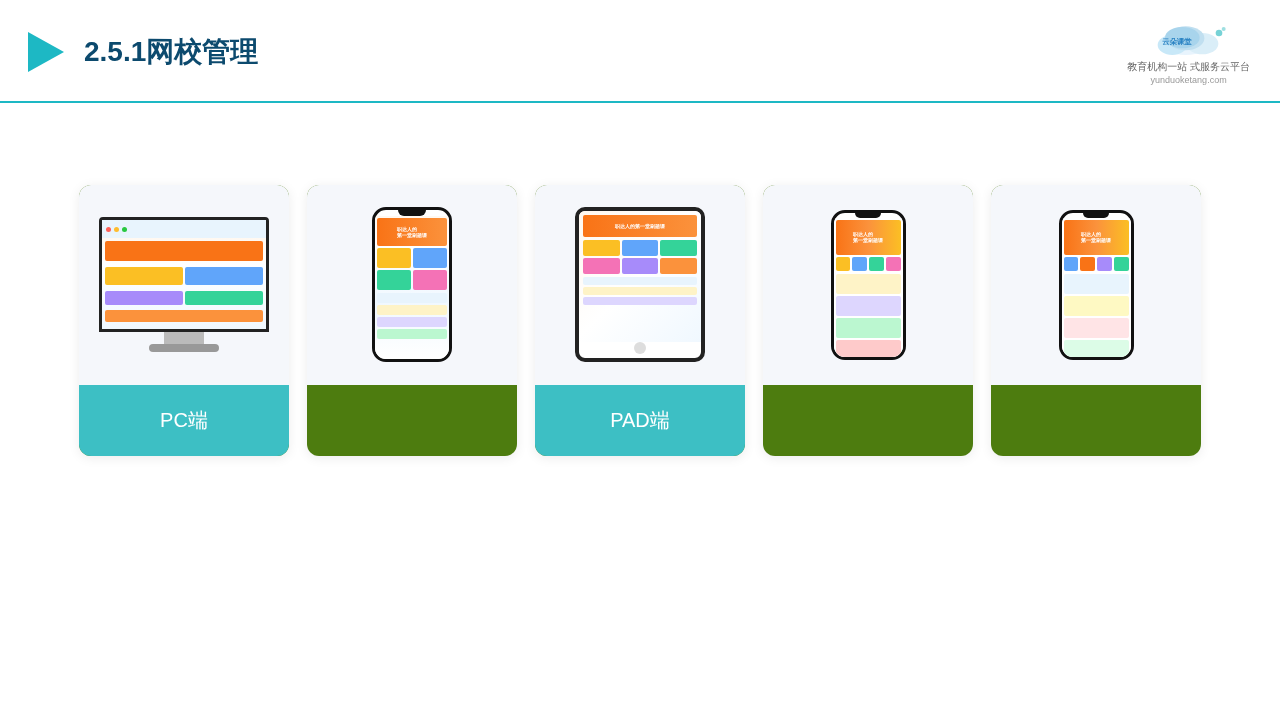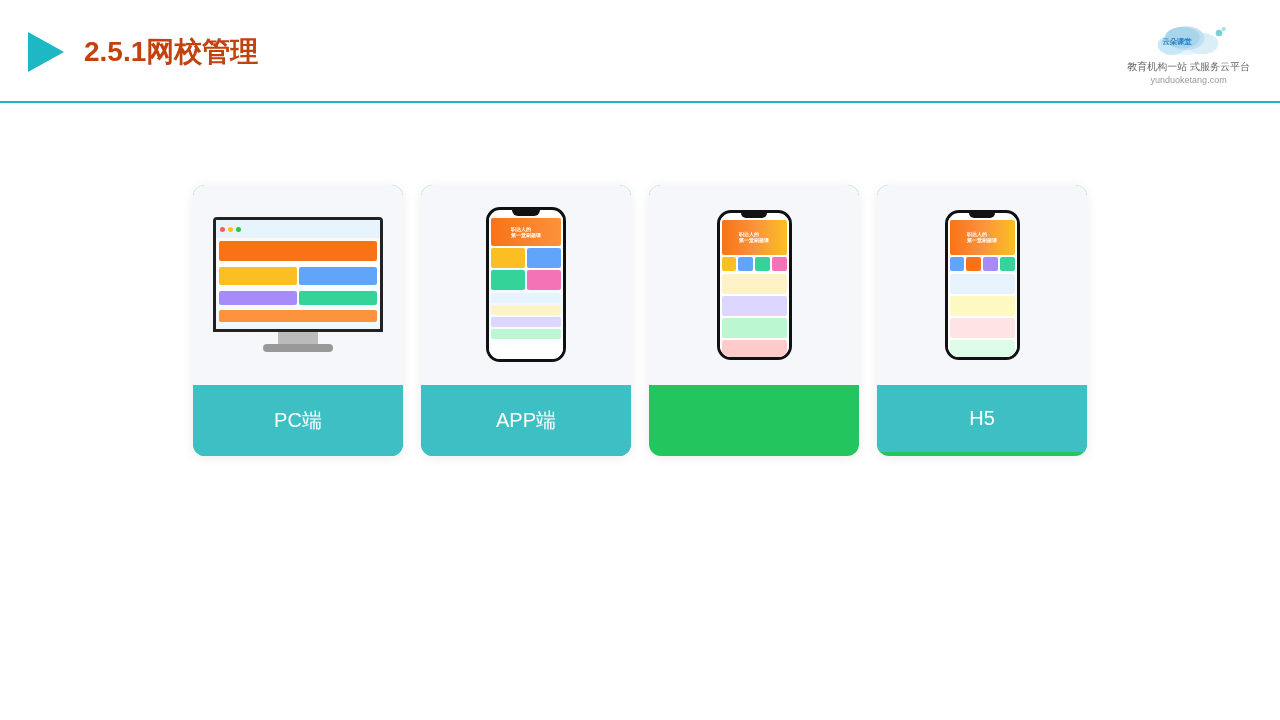--- a/index.html
+++ b/index.html
@@ -25,21 +25,21 @@
       align-items: center;
       gap: 16px;
     }
     .play-icon {
       width: 48px;
       height: 48px;
     }
     .page-title {
       font-size: 28px;
       font-weight: bold;
-      color: #c2410c;
+      color: #0c4a6e;
     }
     .logo-area {
       display: flex;
       flex-direction: column;
       align-items: center;
       gap: 2px;
     }
     .logo-cloud {
       width: 80px;
       height: 40px;
@@ -60,21 +60,21 @@
       gap: 18px;
       padding: 40px 60px 0 60px;
       margin-top: 10px;
     }
 
     .card {
       width: 210px;
       border-radius: 12px;
       overflow: hidden;
       box-shadow: 0 2px 12px rgba(0,0,0,0.08);
-      background: #22c55e;
+      background: #4d7c0f;
     }
 
     .card-image-area {
       height: 200px;
       display: flex;
       align-items: center;
       justify-content: center;
       padding: 16px 10px;
       background: #f5f7fb;
     }
@@ -359,23 +359,44 @@
             <div class="phone-cell" style="background:#34d399;"></div>
             <div class="phone-cell" style="background:#f472b6;"></div>
           </div>
           <div style="height:10px;background:#e8f4fd;border-radius:2px;margin-top:3px;"></div>
           <div style="height:10px;background:#fef3c7;border-radius:2px;margin-top:2px;"></div>
           <div style="height:10px;background:#ddd6fe;border-radius:2px;margin-top:2px;"></div>
           <div style="height:10px;background:#bbf7d0;border-radius:2px;margin-top:2px;"></div>
         </div>
       </div>
     </div>
-    <div class="card-label">APP端</div>
-  </div>
-
+  </div>
+
+  <div class="card">
+    <div class="card-image-area">
+      <div class="tablet">
+        <div class="tablet-screen">
+          <div class="tablet-row" style="height:22px;background:linear-gradient(90deg,#f97316,#fb923c);display:flex;align-items:center;justify-content:center;font-size:5px;color:#fff;font-weight:bold;">职达人的第一堂刷题课</div>
+          <div class="tablet-grid">
+            <div class="tablet-cell" style="background:#fbbf24;"></div>
+            <div class="tablet-cell" style="background:#60a5fa;"></div>
+            <div class="tablet-cell" style="background:#34d399;"></div>
+            <div class="tablet-cell" style="background:#f472b6;"></div>
+            <div class="tablet-cell" style="background:#a78bfa;"></div>
+            <div class="tablet-cell" style="background:#fb923c;"></div>
+          </div>
+          <div style="height:8px;background:#e8f4fd;border-radius:2px;margin-top:3px;"></div>
+          <div style="height:8px;background:#fef3c7;border-radius:2px;margin-top:2px;"></div>
+          <div style="height:8px;background:#ddd6fe;border-radius:2px;margin-top:2px;"></div>
+        </div>
+        <div class="tablet-btn"></div>
+      </div>
+    </div>
+    <div class="card-label">PAD端</div>
+  </div>
 
   <div class="card">
     <div class="card-image-area">
       <div class="phone-tall">
         <div class="phone-tall-notch"></div>
         <div class="phone-tall-screen">
           <div class="phone-tall-banner">职达人的<br>第一堂刷题课</div>
           <div class="phone-tall-icons">
             <div class="phone-tall-icon" style="background:#fbbf24;"></div>
             <div class="phone-tall-icon" style="background:#60a5fa;"></div>
@@ -403,16 +424,15 @@
             <div class="phone-tall-icon" style="background:#a78bfa;"></div>
             <div class="phone-tall-icon" style="background:#34d399;"></div>
           </div>
           <div class="phone-tall-card" style="background:#e8f4fd;"></div>
           <div class="phone-tall-card" style="background:#fef9c3;"></div>
           <div class="phone-tall-card" style="background:#ffe4e6;"></div>
           <div class="phone-tall-card" style="background:#dcfce7;"></div>
         </div>
       </div>
     </div>
-    <div class="card-label">H5</div>
   </div>
 
 </div>
 
 </body></html>

